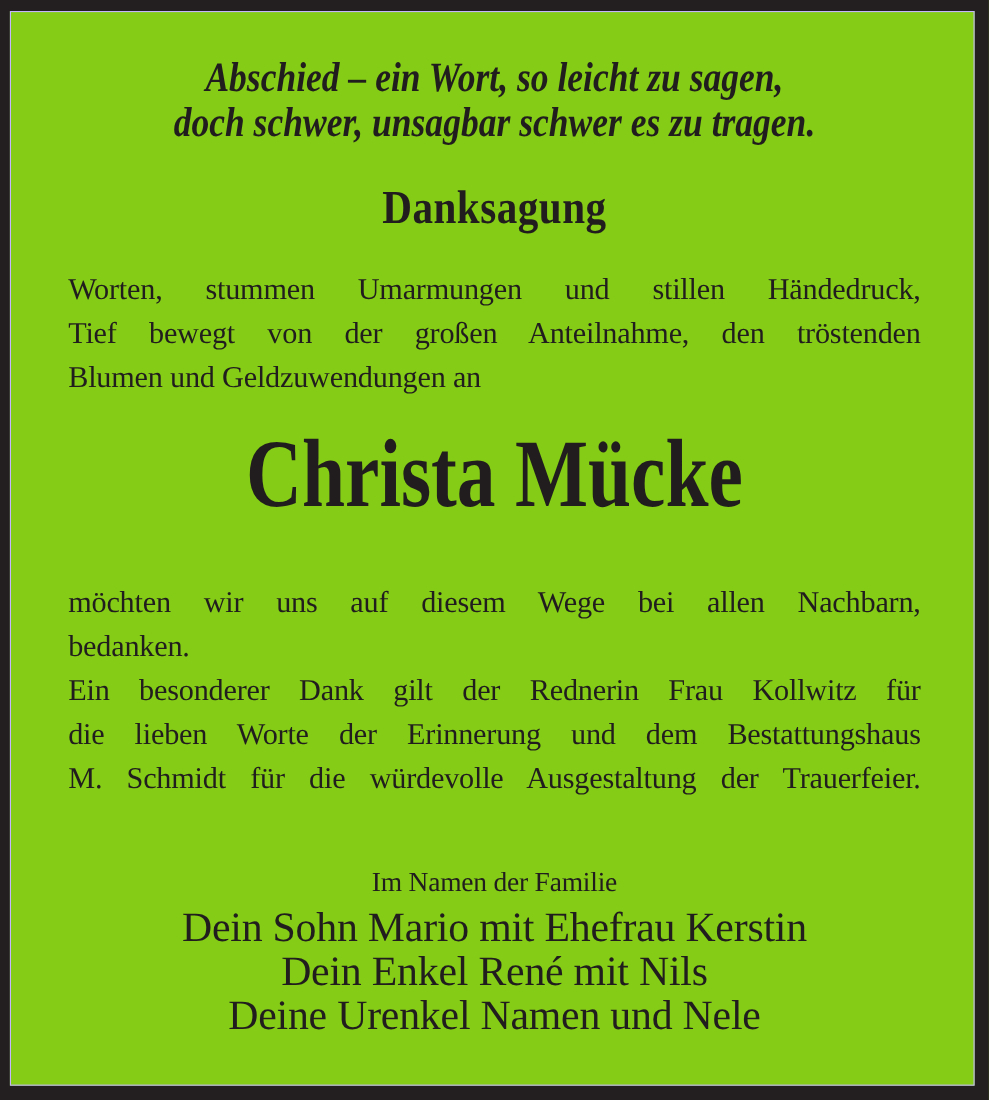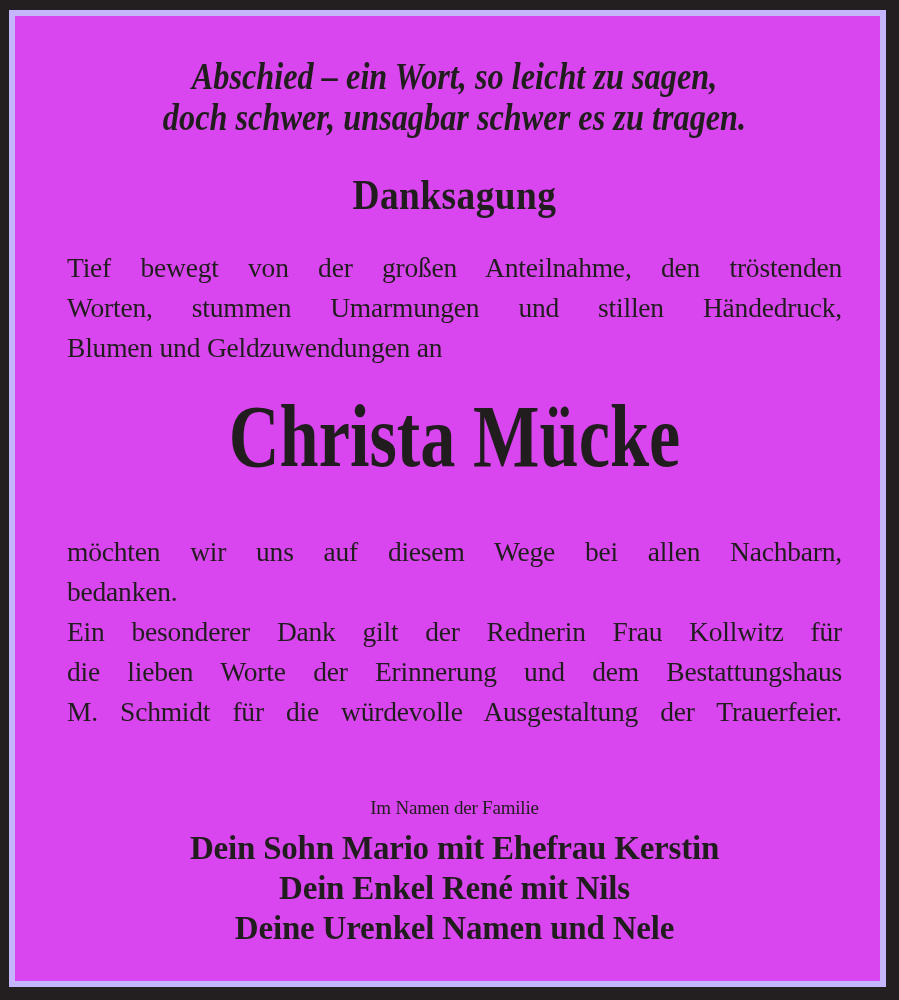--- a/index.html
+++ b/index.html
@@ -14,22 +14,22 @@
     font-family: "Liberation Serif", serif;
     color: #211d1e;
     overflow: hidden;
   }
   .page {
     position: absolute;
     top: 10px;
     left: 9px;
     right: 13px;
     bottom: 13px;
-    background: #d946ef;
-    border: 6px solid #c4b5fd;
+    background: #84cc16;
+    border: 1px solid #c4b5fd;
     box-sizing: border-box;
   }
   .block {
     position: absolute;
     left: 52px;
     width: 775px;
   }
   .centered {
     text-align: center;
   }
@@ -75,44 +75,44 @@
     line-height: 94px;
     transform: scaleX(0.80);
     transform-origin: center top;
     white-space: nowrap;
   }
   .closing {
     top: 772px;
     line-height: 40px;
   }
   .closing .intro-line {
-    font-size: 19px;
+    font-size: 25px;
     letter-spacing: -0.2px;
   }
   .closing .family-line {
-    font-size: 33px;
-    font-weight: bold;
+    font-size: 38px;
+    font-weight: normal;
     letter-spacing: -0.2px;
   }
 </style>
 </head>
 <body>
 
 <div class="page">
 
   <div class="block centered epigraph">
     <div>Abschied – ein Wort, so leicht zu sagen,</div>
     <div>doch schwer, unsagbar schwer es zu tragen.</div>
   </div>
 
   <div class="block centered heading">Danksagung</div>
 
   <div class="block paragraph intro-paragraph">
+    <div class="line">Worten, stummen Umarmungen und stillen Händedruck,</div>
     <div class="line">Tief bewegt von der großen Anteilnahme, den tröstenden</div>
-    <div class="line">Worten, stummen Umarmungen und stillen Händedruck,</div>
     <div class="line last">Blumen und Geldzuwendungen an</div>
   </div>
 
   <div class="block centered deceased">Christa Mücke</div>
 
   <div class="block paragraph thanks-paragraph">
     <div class="line">möchten wir uns auf diesem Wege bei allen Nachbarn,</div>
     <div class="line last">bedanken.</div>
     <div class="line">Ein besonderer Dank gilt  der Rednerin Frau Kollwitz für</div>
     <div class="line">die lieben Worte der Erinnerung und dem Bestattungshaus</div>

